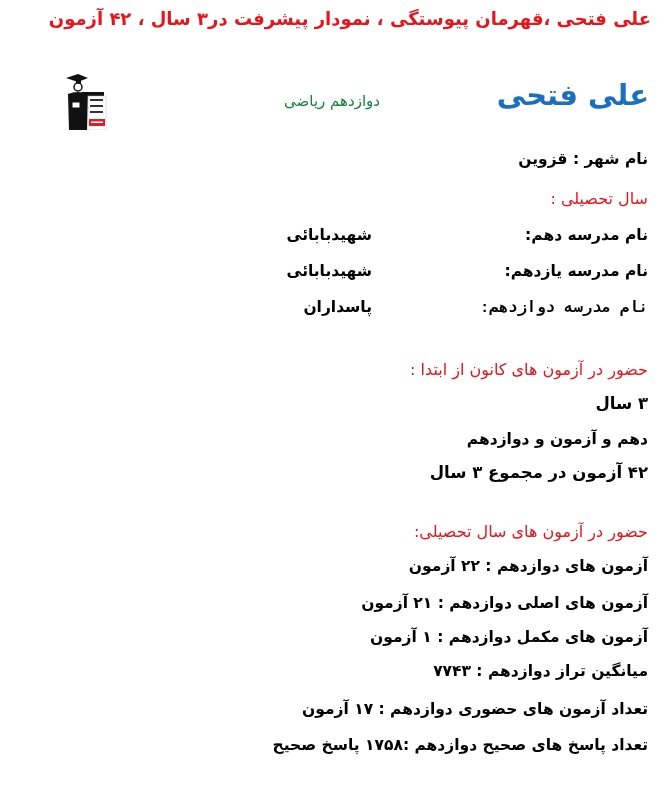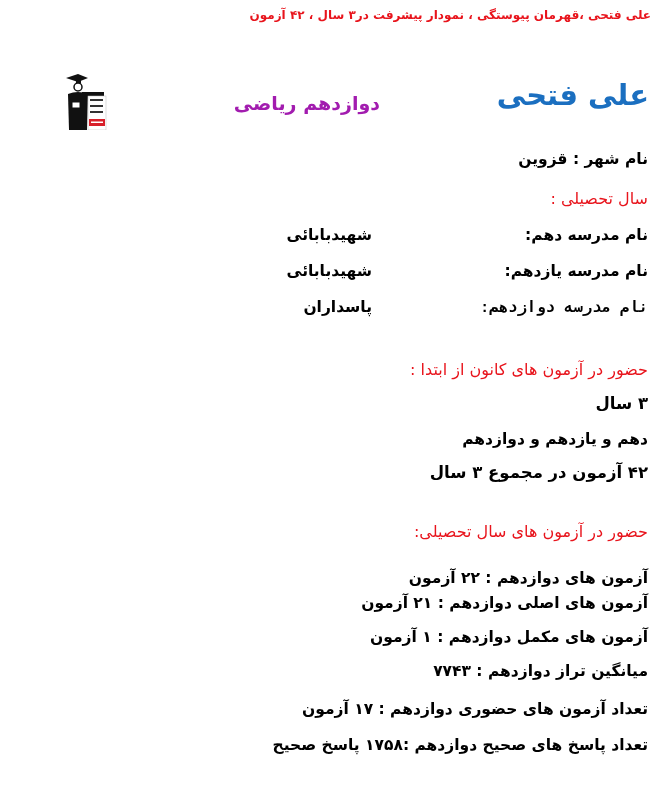--- a/index.html
+++ b/index.html
@@ -12,21 +12,21 @@
       height: 795px;
       position: relative;
       overflow: hidden;
       font-family: "DejaVu Sans", sans-serif;
       color: #000000;
     }
     .abs { position: absolute; white-space: nowrap; }
     .headline {
       top: 8px;
       right: 14px;
-      font-size: 12px;
+      font-size: 18px;
       font-weight: bold;
       color: #e8141c;
       direction: rtl;
     }
     .logo {
       left: 60px;
       top: 72px;
       width: 54px;
       height: 58px;
     }
@@ -34,23 +34,23 @@
       top: 78px;
       right: 16px;
       font-size: 29px;
       font-weight: bold;
       color: #1b6fc0;
       direction: rtl;
     }
     .grade {
       top: 92px;
       right: 285px;
-      font-size: 19px;
-      font-weight: bold;
-      color: #a21caf;
+      font-size: 15px;
+      font-weight: normal;
+      color: #15803d;
       direction: rtl;
     }
     .line {
       right: 17px;
       font-size: 15.5px;
       font-weight: bold;
       color: #000;
       direction: rtl;
     }
     .line.big { font-size: 16.5px; }
@@ -116,25 +116,25 @@
   <div class="abs school-label" style="top:262px;">نام مدرسه یازدهم:</div>
   <div class="abs school-value" style="top:262px;">شهیدبابائی</div>
 
   <div class="abs school-label" style="top:298px;font-family:Liberation Mono, monospace;">نام مدرسه دوازدهم:</div>
   <div class="abs school-value" style="top:298px;">پاسداران</div>
 </div>
 
 <div>
   <div class="abs section-label" style="top:360px;">حضور در آزمون های کانون از ابتدا :</div>
   <div class="abs line big" style="top:394px;">۳ سال</div>
-  <div class="abs line" style="top:430px;">دهم و یازدهم و دوازدهم</div>
+  <div class="abs line" style="top:430px;">دهم و آزمون و دوازدهم</div>
   <div class="abs line big" style="top:463px;">۴۲ آزمون در مجموع ۳ سال</div>
 </div>
 
 <div>
   <div class="abs section-label" style="top:522px;">حضور در آزمون های سال تحصیلی:</div>
-  <div class="abs line" style="top:569px;text-align:right;">آزمون های دوازدهم : ۲۲ آزمون</div>
+  <div class="abs line" style="top:557px;text-align:right;">آزمون های دوازدهم : ۲۲ آزمون</div>
   <div class="abs line" style="top:594px;">آزمون های اصلی دوازدهم : ۲۱ آزمون</div>
   <div class="abs line" style="top:628px;">آزمون های مکمل دوازدهم : ۱ آزمون</div>
   <div class="abs line" style="top:662px;">میانگین تراز دوازدهم : ۷۷۴۳</div>
   <div class="abs line" style="top:700px;">تعداد آزمون های حضوری دوازدهم : ۱۷ آزمون</div>
   <div class="abs line" style="top:736px;">تعداد پاسخ های صحیح دوازدهم :۱۷۵۸ پاسخ صحیح</div>
 </div>
 
 </body></html>

